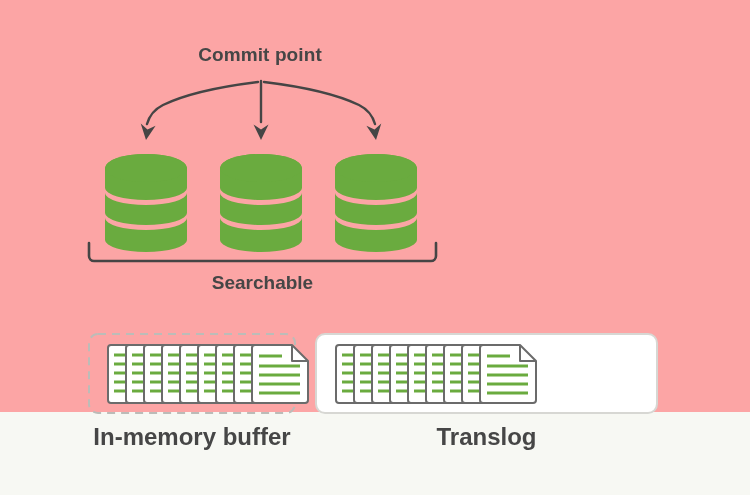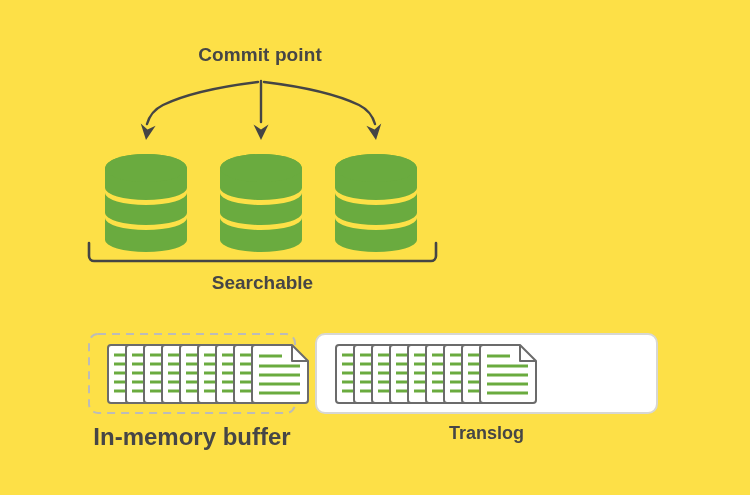--- a/index.html
+++ b/index.html
@@ -10,22 +10,22 @@
   body {
     width: 750px;
     height: 495px;
     background: #f7f8f3;
     font-family: "Liberation Sans", "DejaVu Sans", sans-serif;
     overflow: hidden;
   }
   #diagram-root {
     position: relative;
     width: 750px;
-    height: 495px;
-    background: #fde047;
+    height: 412px;
+    background: #fca5a5;
   }
   .svg-layer {
     position: absolute;
     top: 0;
     left: 0;
     width: 750px;
     height: 495px;
   }
   .label {
     position: absolute;
@@ -54,21 +54,21 @@
     top: 423px;
     width: 208px;
     text-align: center;
     font-size: 24px;
   }
   #translog-label {
     left: 315px;
     top: 423px;
     width: 343px;
     text-align: center;
-    font-size: 18px;
+    font-size: 24px;
   }
 </style>
 </head>
 <body>
 
 <div id="diagram-root">
 
   <svg class="svg-layer" viewBox="0 0 750 495" xmlns="http://www.w3.org/2000/svg">
     <defs>
 

